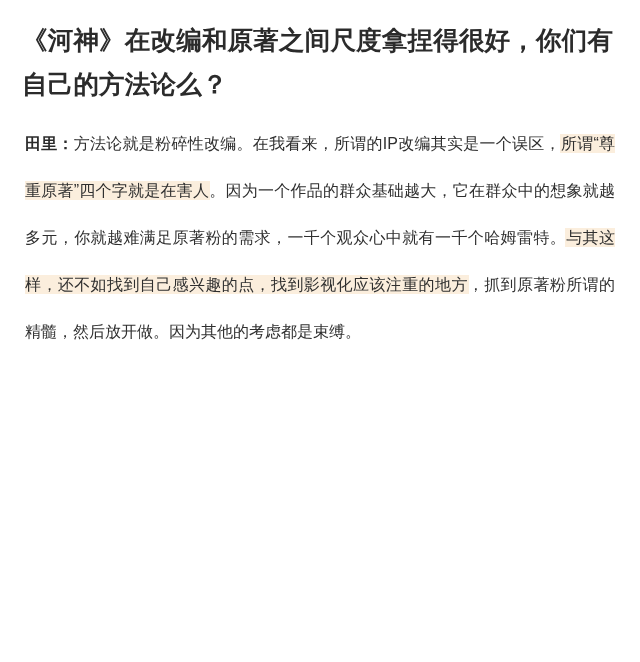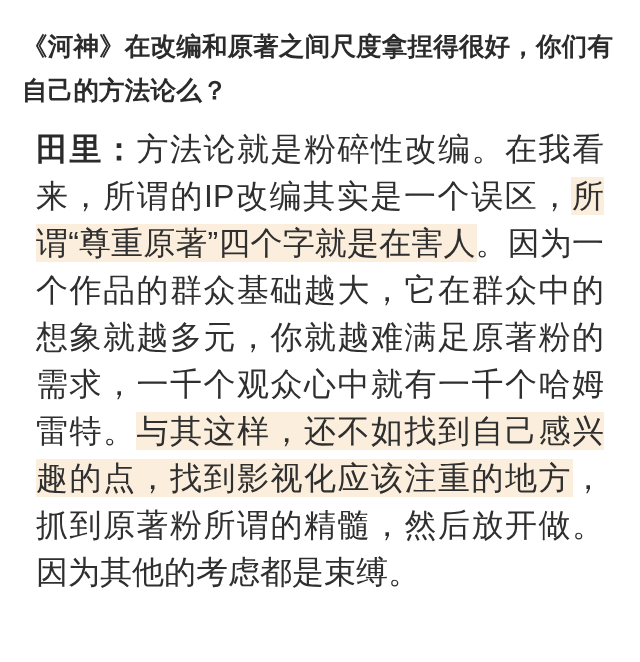--- a/index.html
+++ b/index.html
@@ -10,38 +10,38 @@
     width: 640px;
     height: 662px;
     background: #ffffff;
     font-family: "Liberation Serif", "DejaVu Serif", serif;
     overflow: hidden;
   }
   .page {
     box-sizing: border-box;
     width: 640px;
     height: 662px;
-    padding: 24px 22px 0 22px;
+    padding: 18px 22px 0 22px;
     background: #ffffff;
   }
   .question {
     font-family: "Liberation Sans", "DejaVu Sans", sans-serif;
     font-weight: bold;
     font-size: 25.5px;
     line-height: 44px;
     color: #2b2b2b;
     letter-spacing: 0.2px;
     margin: 0 0 14px 0;
   }
   .answer {
     font-family: "Liberation Sans", "DejaVu Sans", sans-serif;
-    font-size: 32px;
+    font-size: 16px;
     line-height: 47px;
     color: #2f2f2f;
-    margin: 14px;
+    margin: 3px;
     text-align: justify;
     text-justify: inter-character;
   }
   .speaker {
     font-weight: bold;
     color: #2b2b2b;
   }
   .hl {
     background: #fbeedd;
     box-shadow: 0 0 0 1px #fbeedd;

